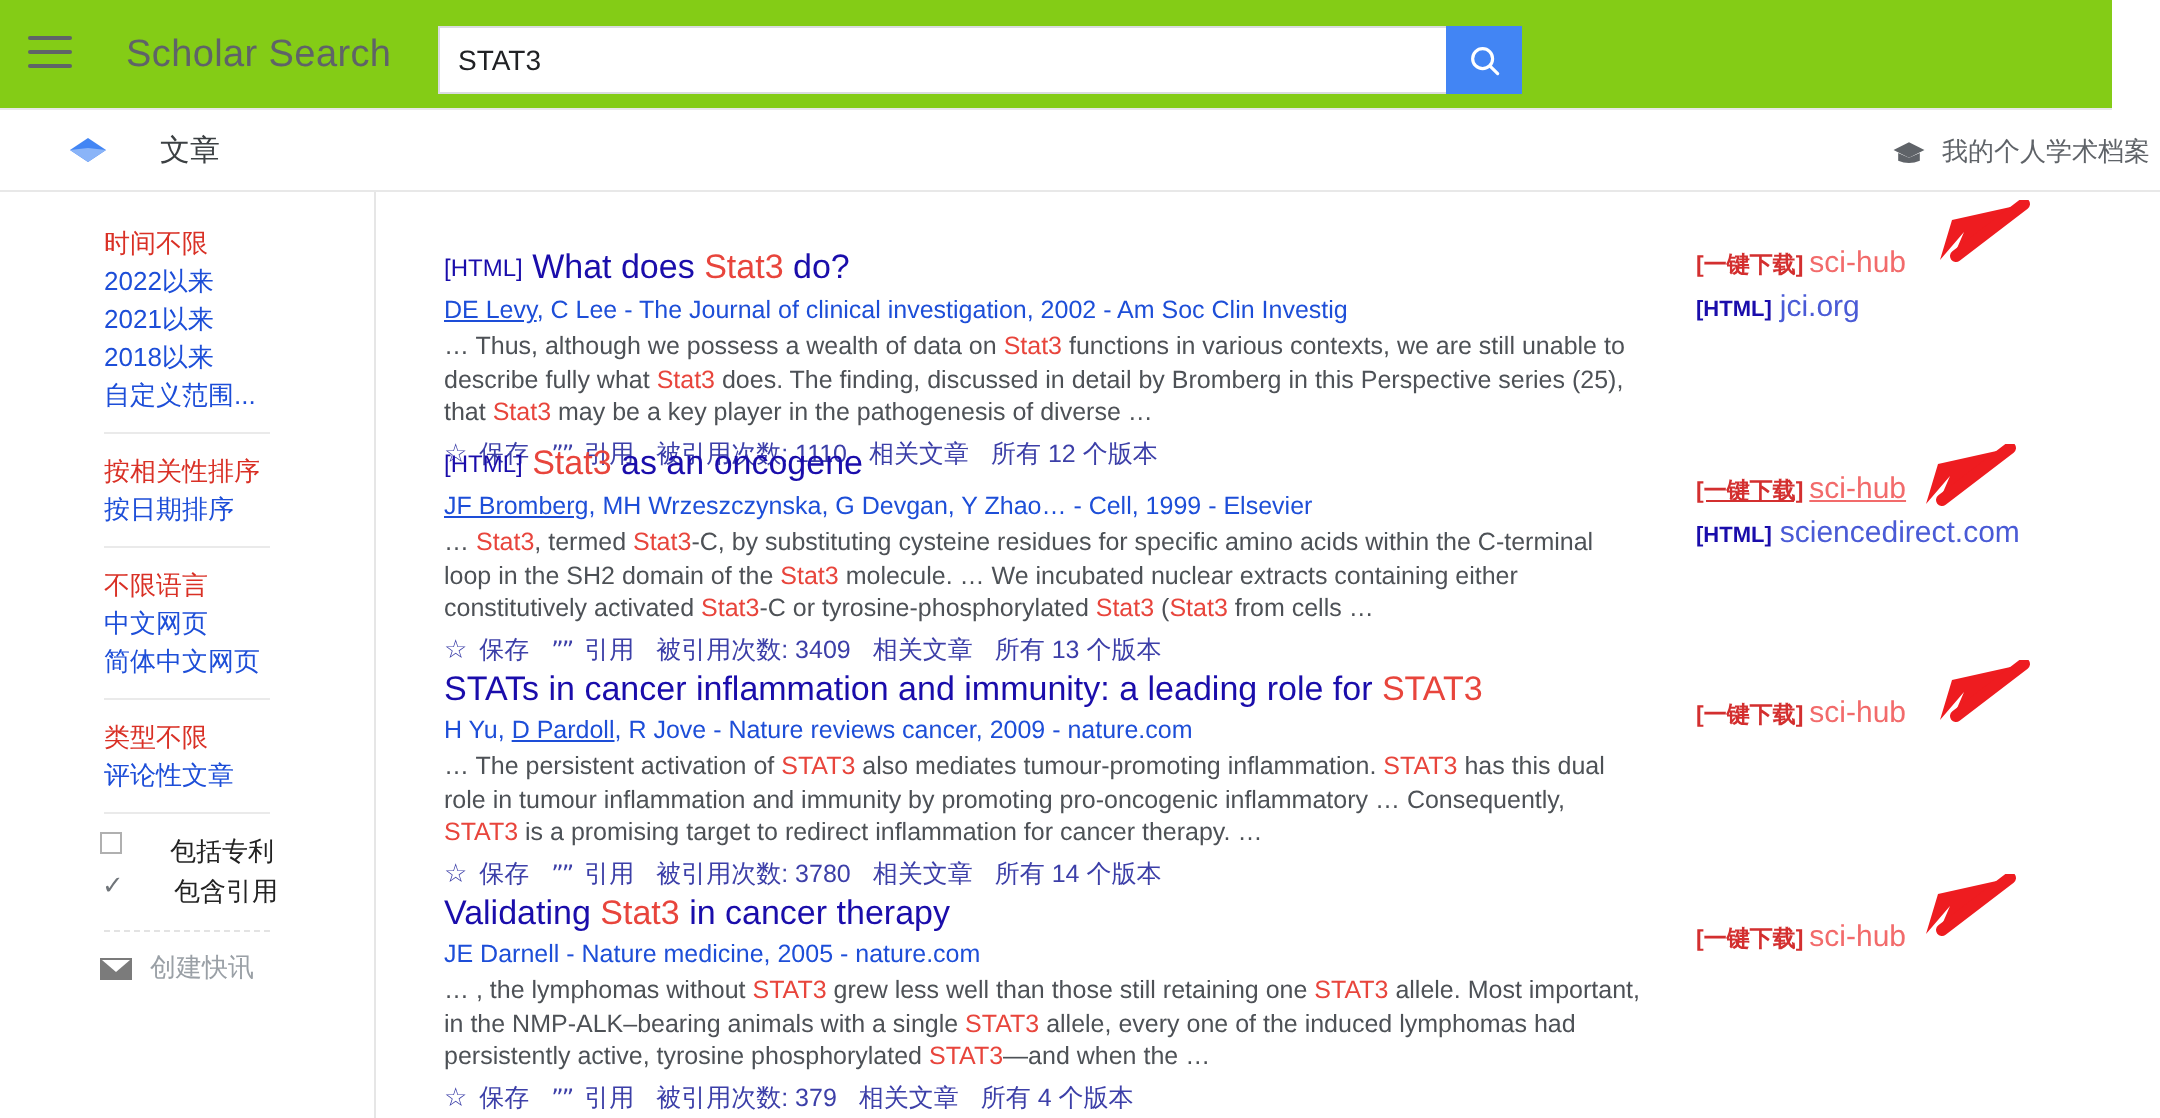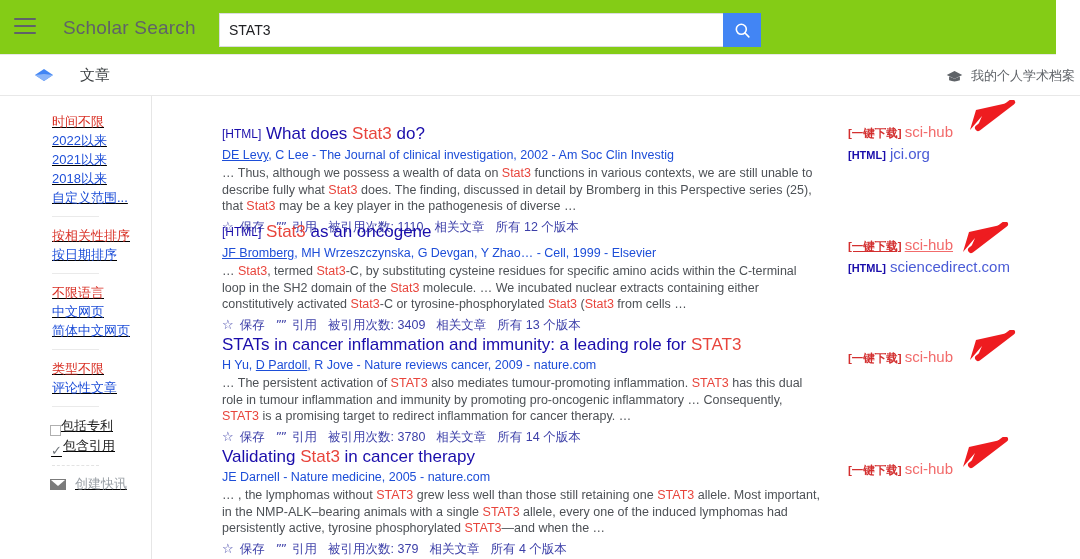--- a/index.html
+++ b/index.html
@@ -73,39 +73,38 @@
     display: flex; align-items: center; gap: 8px;
     overflow: hidden; width: 136px;
   }
   .profile-label {
     font-size: 13px; color: #5f6368; white-space: nowrap; text-align: center;
   }
 
   
   .sidebar {
     position: absolute; left: 0; top: 96px;
-    width: 152px; height: 463px;
+    width: 188px; height: 463px;
     background: #fff;
     border-right: 1px solid #e6e6e6;
-    text-decoration: underline;
   }
   .side-group { padding: 0 0 0 52px; }
   .side-group.first { padding-top: 16px; }
   .side-item {
     font-size: 13px; color: #1d4ed8; line-height: 19px;
     white-space: nowrap; cursor: pointer;
   }
   .side-item.active { color: #d93025; }
   .side-sep {
     margin: 9px 52px 9px 52px;
     border-top: 1px solid #eaeaea;
     height: 0;
   }
   .side-check {
-    display: flex; align-items: flex-end; gap: 0;
+    display: flex; align-items: flex-start; gap: 24px;
     font-size: 13px; color: #222; line-height: 20px;
     cursor: pointer;
   }
   .cbox {
     width: 11px; height: 11px;
     border: 1px solid #b0b0b0;
     display: inline-block;
     background: #fff;
   }
   .cmark {

